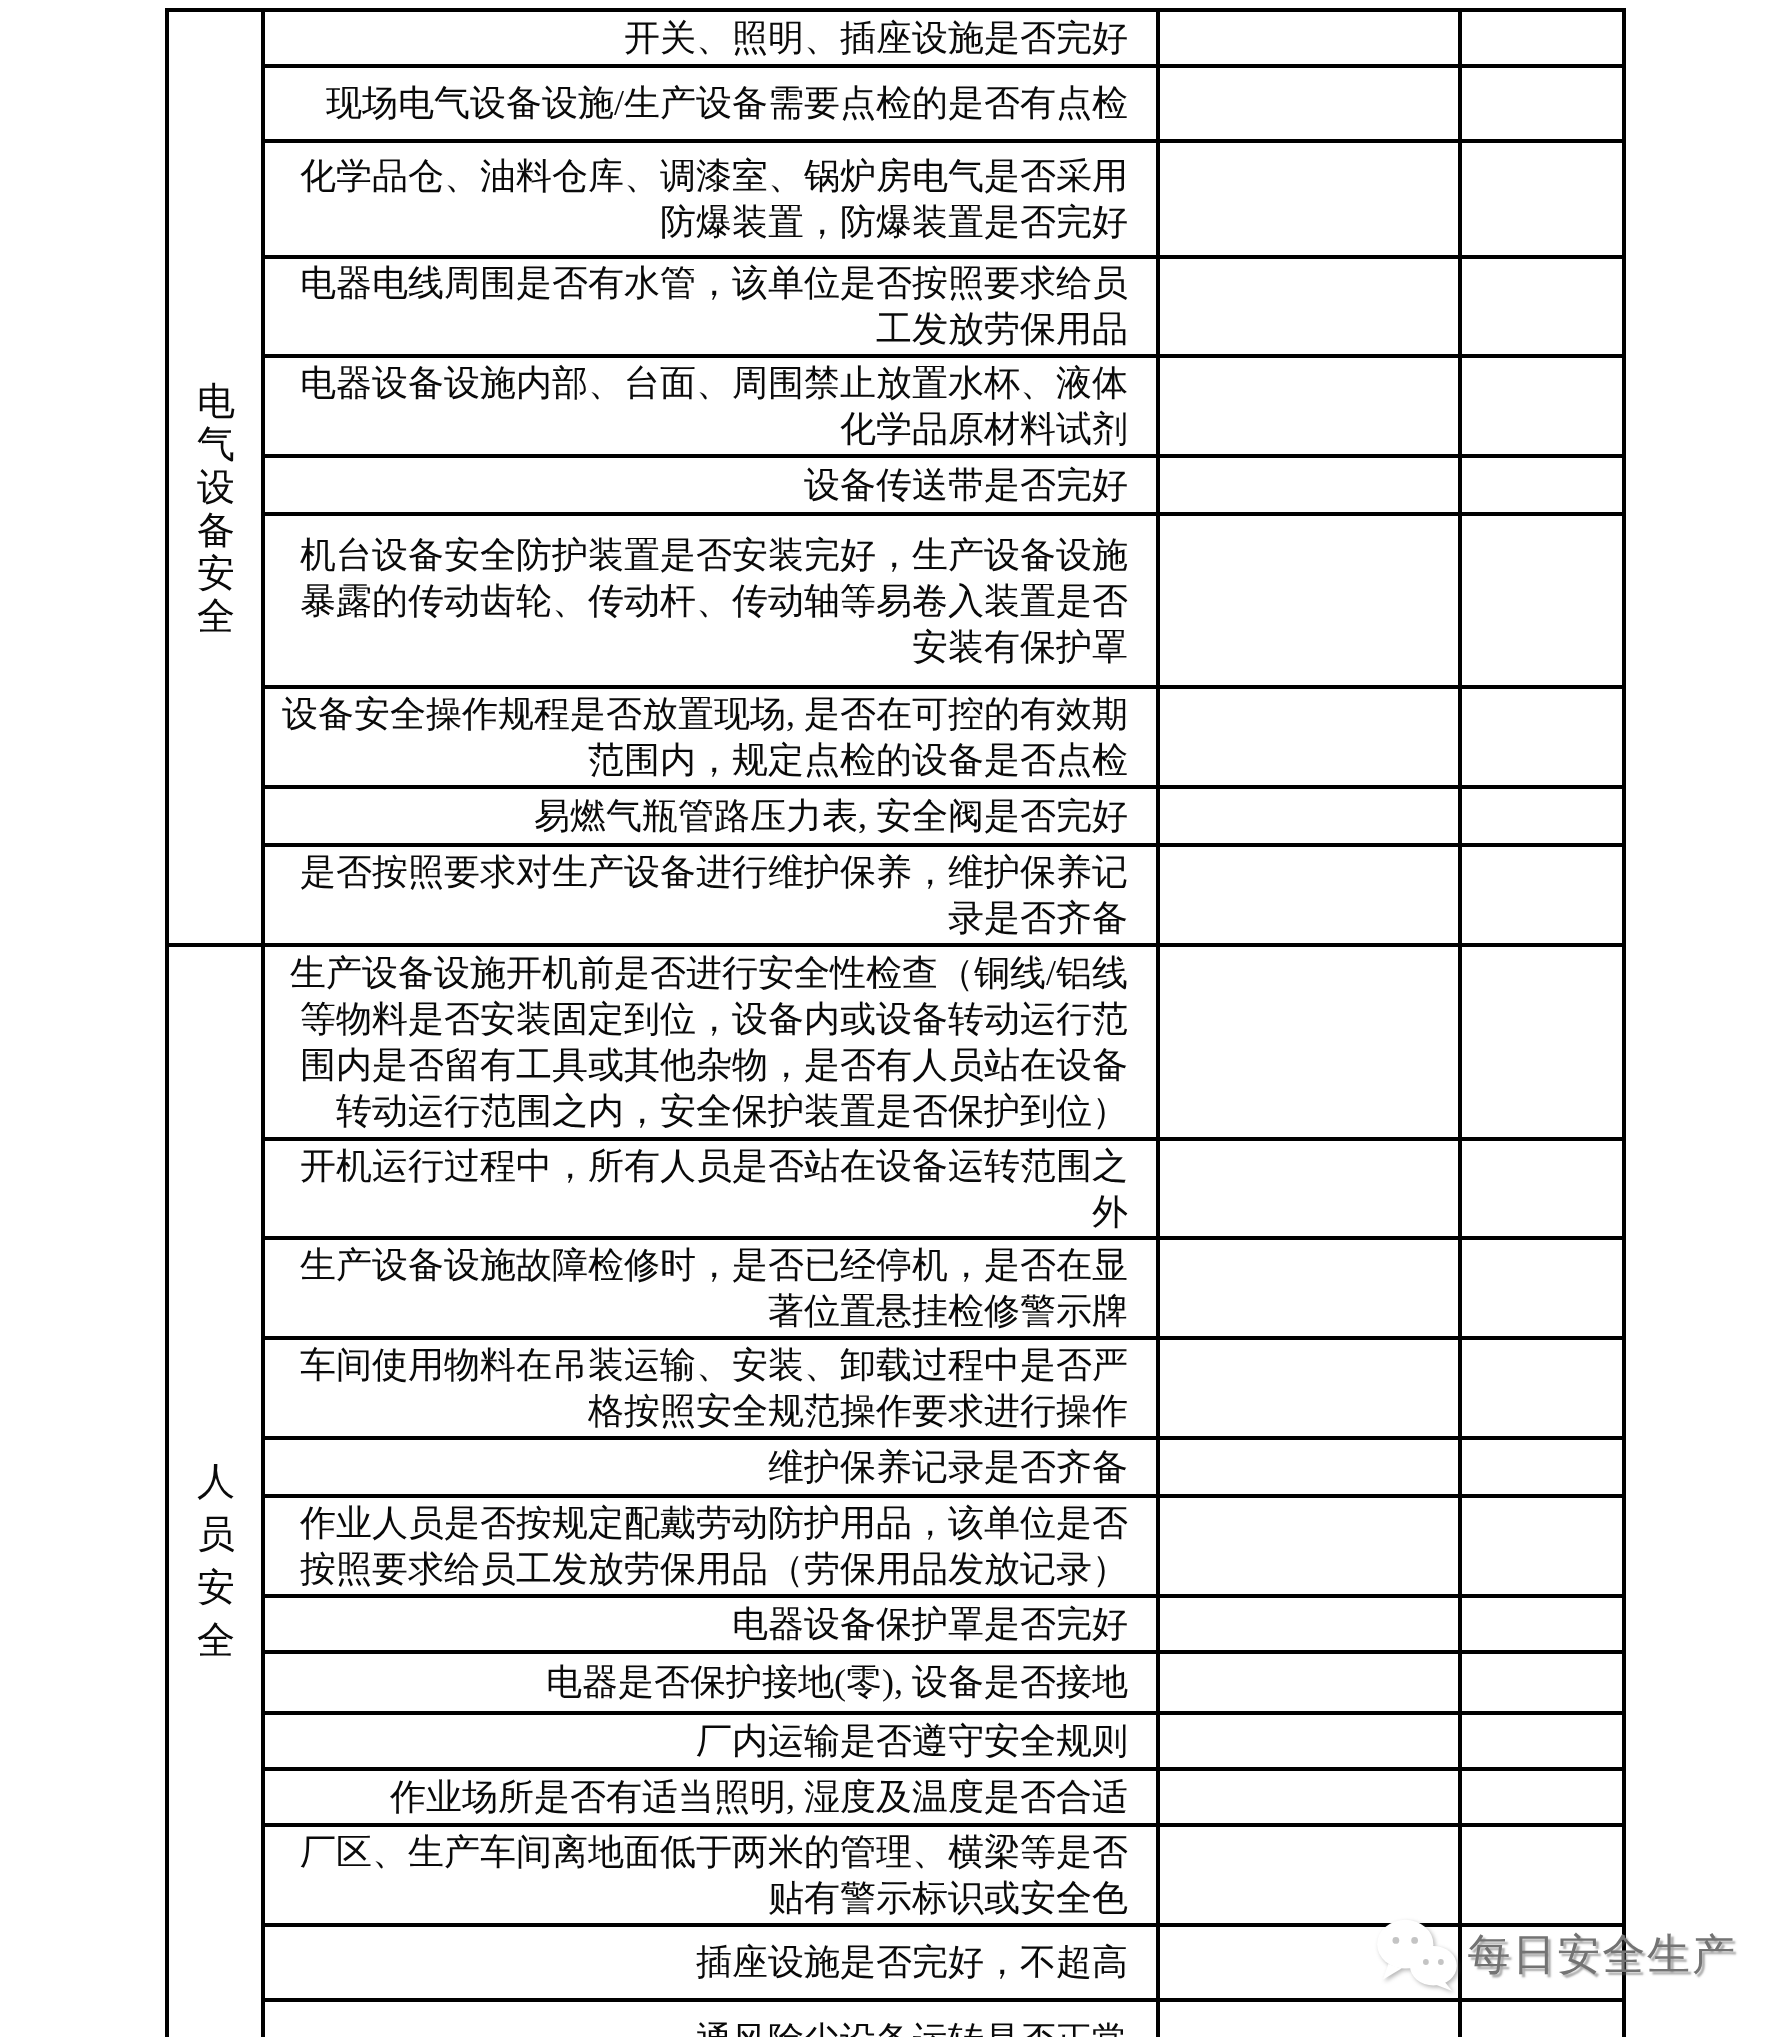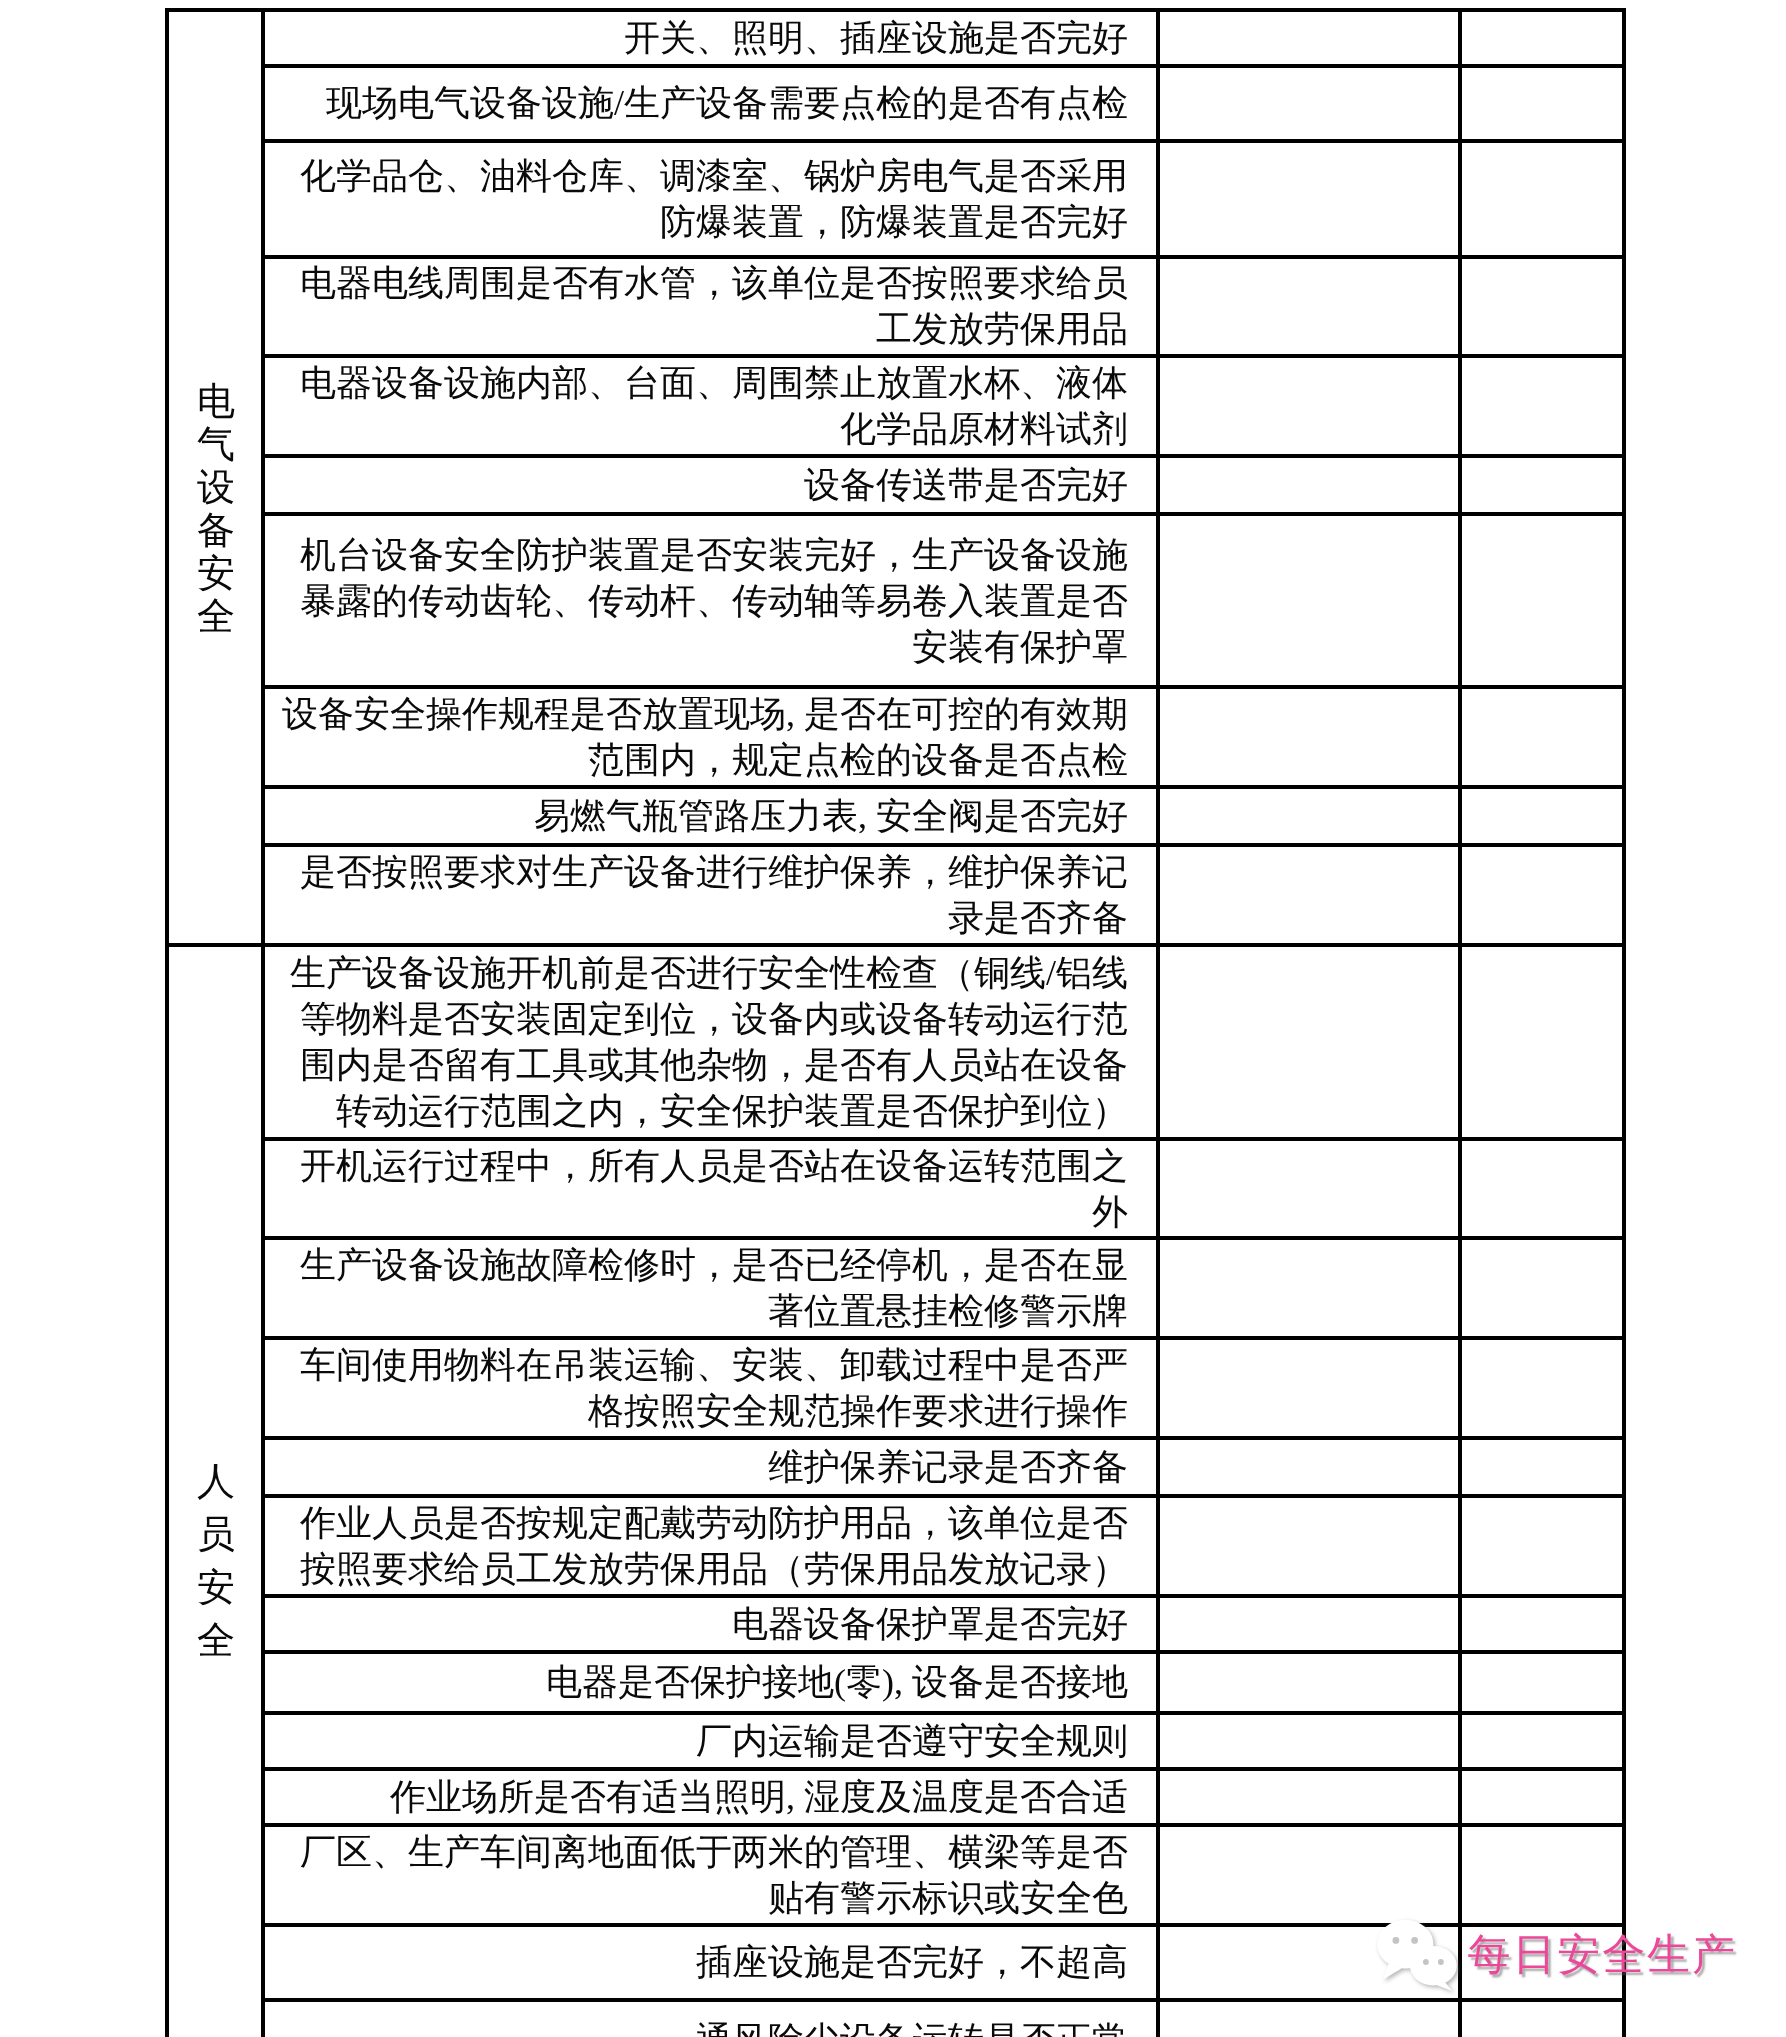--- a/index.html
+++ b/index.html
@@ -53,21 +53,21 @@
     display:flex;align-items:center;gap:7.5px;
     z-index:5;
     pointer-events:none;
   }
   .watermark svg{
     filter:drop-shadow(2.8px 2.8px 1.9px rgba(90,90,90,0.45));
   }
   .watermark .wtext{
     font-size:43px;
     letter-spacing:1.9px;
-    color:#ec4899;
+    color:#737373;
     white-space:nowrap;
     text-shadow:2.8px 2.8px 1.9px rgba(90,90,90,0.5);
     text-align:right;
   }
 </style>
 </head>
 <body>
 
 <div class="page">
 

